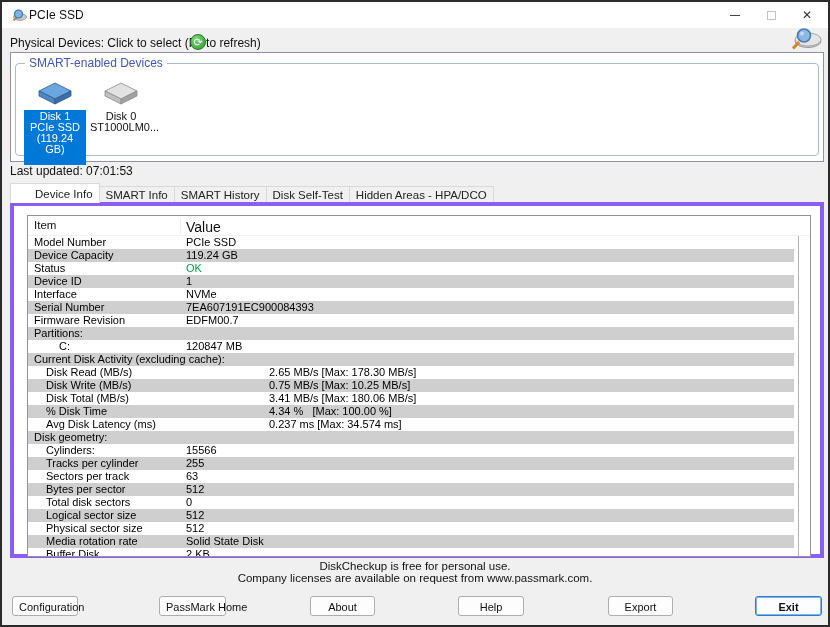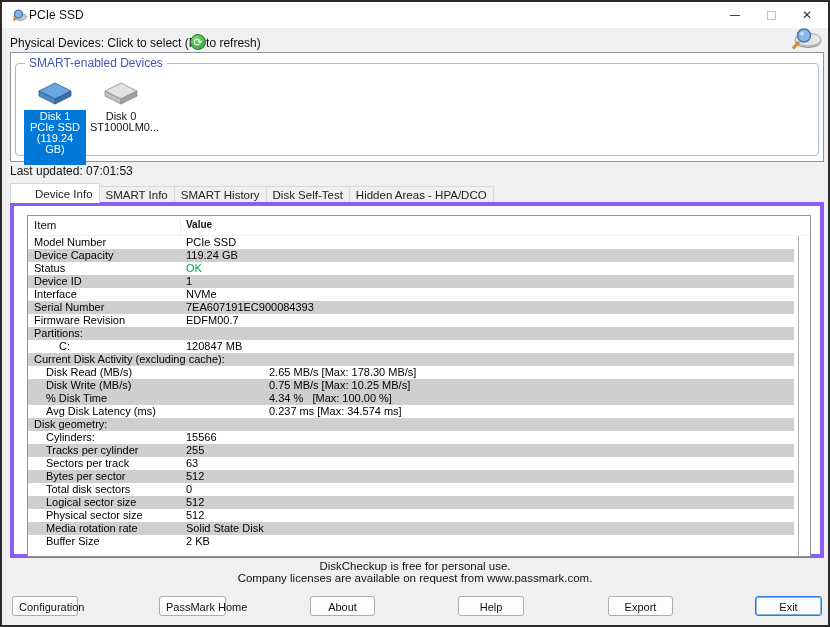--- a/index.html
+++ b/index.html
@@ -42,38 +42,38 @@
   .tabstrip{position:absolute;left:8px;top:181px;height:20px;display:flex;align-items:flex-end;}
   .tab{height:17px;background:#f0f0f0;border:1px solid #d9d9d9;border-left:none;
        font-size:11.5px;color:#222;padding:2px 6px 0;white-space:nowrap;cursor:pointer;}
   .tab:first-child{border-left:1px solid #d9d9d9;padding-left:24px;}
   .tab.active{height:20px;background:#fff;border:1px solid #d9d9d9;border-bottom:none;position:relative;z-index:3;padding-top:4px;}
   
   .tabpage{position:absolute;left:8px;top:200px;width:814px;height:356px;background:#fff;border:4px solid #8b5cf6;z-index:2;}
   .listview{position:absolute;left:13px;top:9px;width:784px;height:342px;background:#fff;border:1px solid #8f939b;overflow:hidden;}
   .lv-header{position:absolute;left:0;top:0;right:0;height:20px;background:#fff;border-bottom:1px solid #f2f2f2;}
   .lv-header .h-item{position:absolute;left:6px;top:3px;font-size:11.5px;color:#111;}
-  .lv-header .h-value{position:absolute;left:158px;top:3px;font-size:10px;color:#111;font-weight:bold;}
+  .lv-header .h-value{position:absolute;left:158px;top:3px;font-size:14px;color:#111;}
   .hdiv{position:absolute;top:2px;width:1px;height:16px;background:#eeeeee;}
   .lv-rows{position:absolute;left:0;top:20px;width:766px;}
   .lv-row{position:relative;height:13px;width:766px;}
   .lv-row.shade{background:#cfcfcf;}
   .cell{position:absolute;top:0;font-size:11px;line-height:13px;color:#000;white-space:pre;}
   .vdiv{position:absolute;left:770px;top:20px;bottom:0;width:1px;background:#b3b3b3;}
   
   .footer-line{position:absolute;left:0;right:0;text-align:center;font-size:11.5px;color:#111;}
   .fl1{top:558px;} .fl2{top:570px;}
   .btn{position:absolute;top:594px;height:20px;background:#fdfdfd;border:1px solid #aeaeae;border-radius:3px;
        font-size:11px;color:#111;text-align:center;line-height:18px;cursor:pointer;white-space:nowrap;font-family:inherit;}
   .btn-config{left:10px;width:66px;}
   .btn-home{left:157px;width:67px;}
   .btn-about{left:308px;width:65px;}
   .btn-help{left:456px;width:66px;}
   .btn-export{left:606px;width:65px;}
-  .btn-exit{left:753px;width:67px;border:1px solid #2b7cd3;box-shadow:0 0 0 1px #7fb2e5 inset;}
+  .btn-exit{left:753px;width:67px;border:1px solid #2b7cd3;box-shadow:0 0 0 1px #7fb2e5 inset;font-weight:bold;}
 </style>
 </head>
 <body>
 
 <div class="win">
   <div class="client">
 
     <div class="titlebar">
       <span class="app-icon">
         <svg width="16" height="14" viewBox="0 0 16 14">
@@ -202,20 +202,24 @@
               <span class="cell" style="left: 158px;"></span>
             </div>
             <div class="lv-row">
               <span class="cell" style="left: 18px;">Disk Read (MB/s)</span>
               <span class="cell" style="left: 241px;">2.65 MB/s [Max: 178.30 MB/s]</span>
             </div>
             <div class="lv-row shade">
               <span class="cell" style="left: 18px;">Disk Write (MB/s)</span>
               <span class="cell" style="left: 241px;">0.75 MB/s [Max: 10.25 MB/s]</span>
             </div>
+            <div class="lv-row">
+              <span class="cell" style="left: 18px;">Disk Total (MB/s)</span>
+              <span class="cell" style="left: 241px;">3.41 MB/s [Max: 180.06 MB/s]</span>
+            </div>
             <div class="lv-row shade">
               <span class="cell" style="left: 18px;">% Disk Time</span>
               <span class="cell" style="left: 241px;">4.34 %   [Max: 100.00 %]</span>
             </div>
             <div class="lv-row">
               <span class="cell" style="left: 18px;">Avg Disk Latency (ms)</span>
               <span class="cell" style="left: 241px;">0.237 ms [Max: 34.574 ms]</span>
             </div>
             <div class="lv-row shade">
               <span class="cell" style="left: 6px;">Disk geometry:</span>
@@ -247,21 +251,21 @@
             </div>
             <div class="lv-row">
               <span class="cell" style="left: 18px;">Physical sector size</span>
               <span class="cell" style="left: 158px;">512</span>
             </div>
             <div class="lv-row shade">
               <span class="cell" style="left: 18px;">Media rotation rate</span>
               <span class="cell" style="left: 158px;">Solid State Disk</span>
             </div>
             <div class="lv-row">
-              <span class="cell" style="left: 18px;">Buffer Size</span>
+              <span class="cell" style="left: 18px;">Buffer Disk</span>
               <span class="cell" style="left: 158px;">2 KB</span>
             </div>
           </div>
         <div class="vdiv"></div>
       </div>
     </div>
 
     <div class="footer-line fl1">DiskCheckup is free for personal use.</div>
     <div class="footer-line fl2">Company licenses are available on request from www.passmark.com.</div>
 

